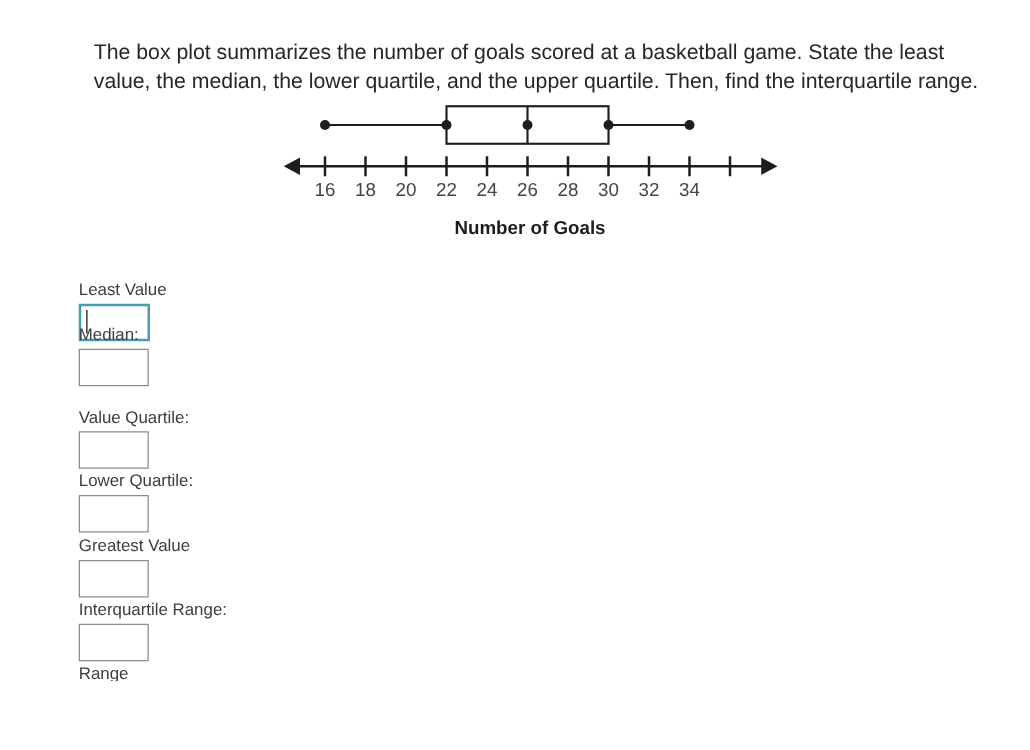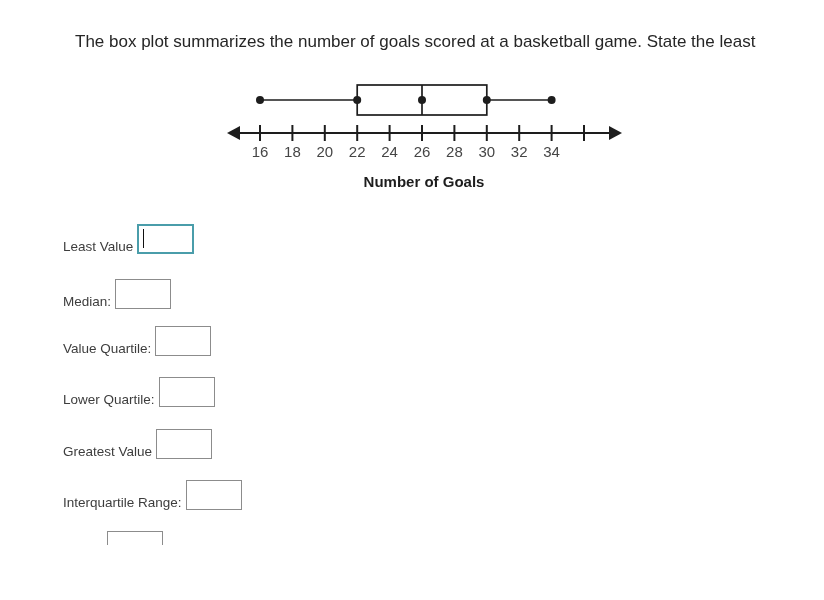--- a/index.html
+++ b/index.html
@@ -1,37 +1,38 @@
 <!DOCTYPE html>
 <html><head>
 <meta charset="utf-8">
 <style>
   html,body{margin:0;padding:0;background:#ffffff;}
   .page{position:relative;width:824px;height:545px;background:#ffffff;overflow:hidden;
         font-family:"Liberation Sans",sans-serif;}
   .question{position:absolute;left:75px;top:30px;width:720px;
             font-size:17px;line-height:23px;color:#262626;font-weight:500;}
   .boxplot{position:absolute;left:225px;top:80px;}
-  .row{position:absolute;left:63px;height:30px;display:flex;align-items:flex-end;gap:4px;}
+  .row{position:absolute;left:63px;height:30px;display:flex;align-items:flex-start;gap:4px;flex-direction:column;}
   .flabel{font-size:13.5px;color:#3d3d3d;white-space:nowrap;}
   .iwrap{position:relative;display:inline-block;width:56px;height:30px;}
   .tinput{box-sizing:border-box;width:56px;height:30px;border:1px solid #8c8c8c;
           background:#fff;font-size:14px;padding:2px 4px;outline:none;
           font-family:"Liberation Sans",sans-serif;}
   .iwrap.focused .tinput{border:2px solid #4a9daa;width:57px;}
   .caret{position:absolute;left:6px;top:5px;width:1px;height:19px;background:#111;display:none;}
   .iwrap.focused .caret{display:block;}
 </style>
 </head>
 <body>
 
 <div class="page">
 
   <div class="question">
     <div>The box plot summarizes the number of goals scored at a basketball game. State the least</div>
+    <div>value, the median, the lower quartile, and the upper quartile. Then, find the interquartile range.</div>
   </div>
 
   <svg class="boxplot" width="400" height="115" viewBox="0 0 400 115">
       <line x1="8" y1="53" x2="392" y2="53" stroke="#1d1d1d" stroke-width="2"></line>
       <polygon points="2,53 15,46 15,60" fill="#1d1d1d"></polygon>
       <polygon points="397,53 384,46 384,60" fill="#1d1d1d"></polygon>
       <line x1="35" y1="45" x2="35" y2="61" stroke="#1d1d1d" stroke-width="2"></line>
       <line x1="67.4" y1="45" x2="67.4" y2="61" stroke="#1d1d1d" stroke-width="2"></line>
       <line x1="99.8" y1="45" x2="99.8" y2="61" stroke="#1d1d1d" stroke-width="2"></line>
       <line x1="132.2" y1="45" x2="132.2" y2="61" stroke="#1d1d1d" stroke-width="2"></line>
@@ -65,21 +66,21 @@
     </svg>
 
   <div class="row" style="top:224px">
     <label class="flabel">Least Value</label>
     <span class="iwrap focused">
       <input class="tinput" type="text" value="" style="">
       <span class="caret"></span>
     </span>
   </div>
 
-  <div class="row" style="top:279px">
+  <div class="row" style="top:260px">
     <label class="flabel">Median:</label>
     <span class="iwrap">
       <input class="tinput" type="text" value="" style="">
     </span>
   </div>
 
   <div class="row" style="top:326px">
     <label class="flabel">Value Quartile:</label>
     <span class="iwrap">
       <input class="tinput" type="text" value="" style="">

